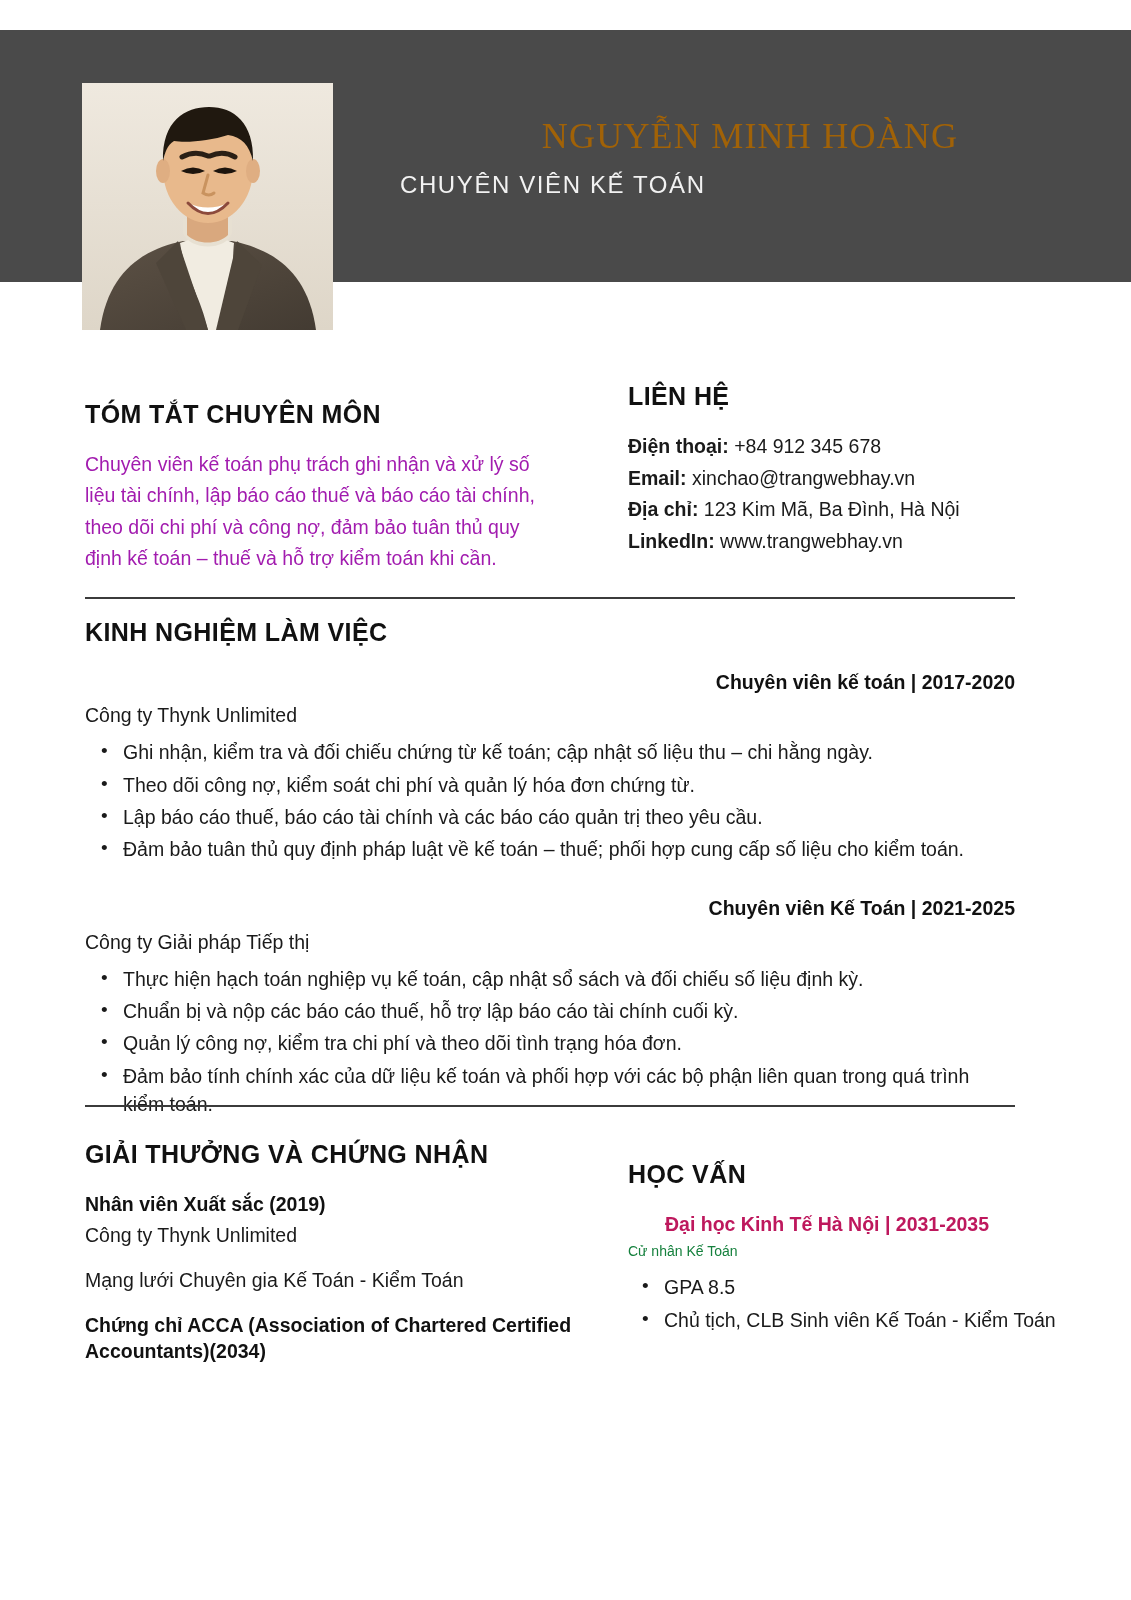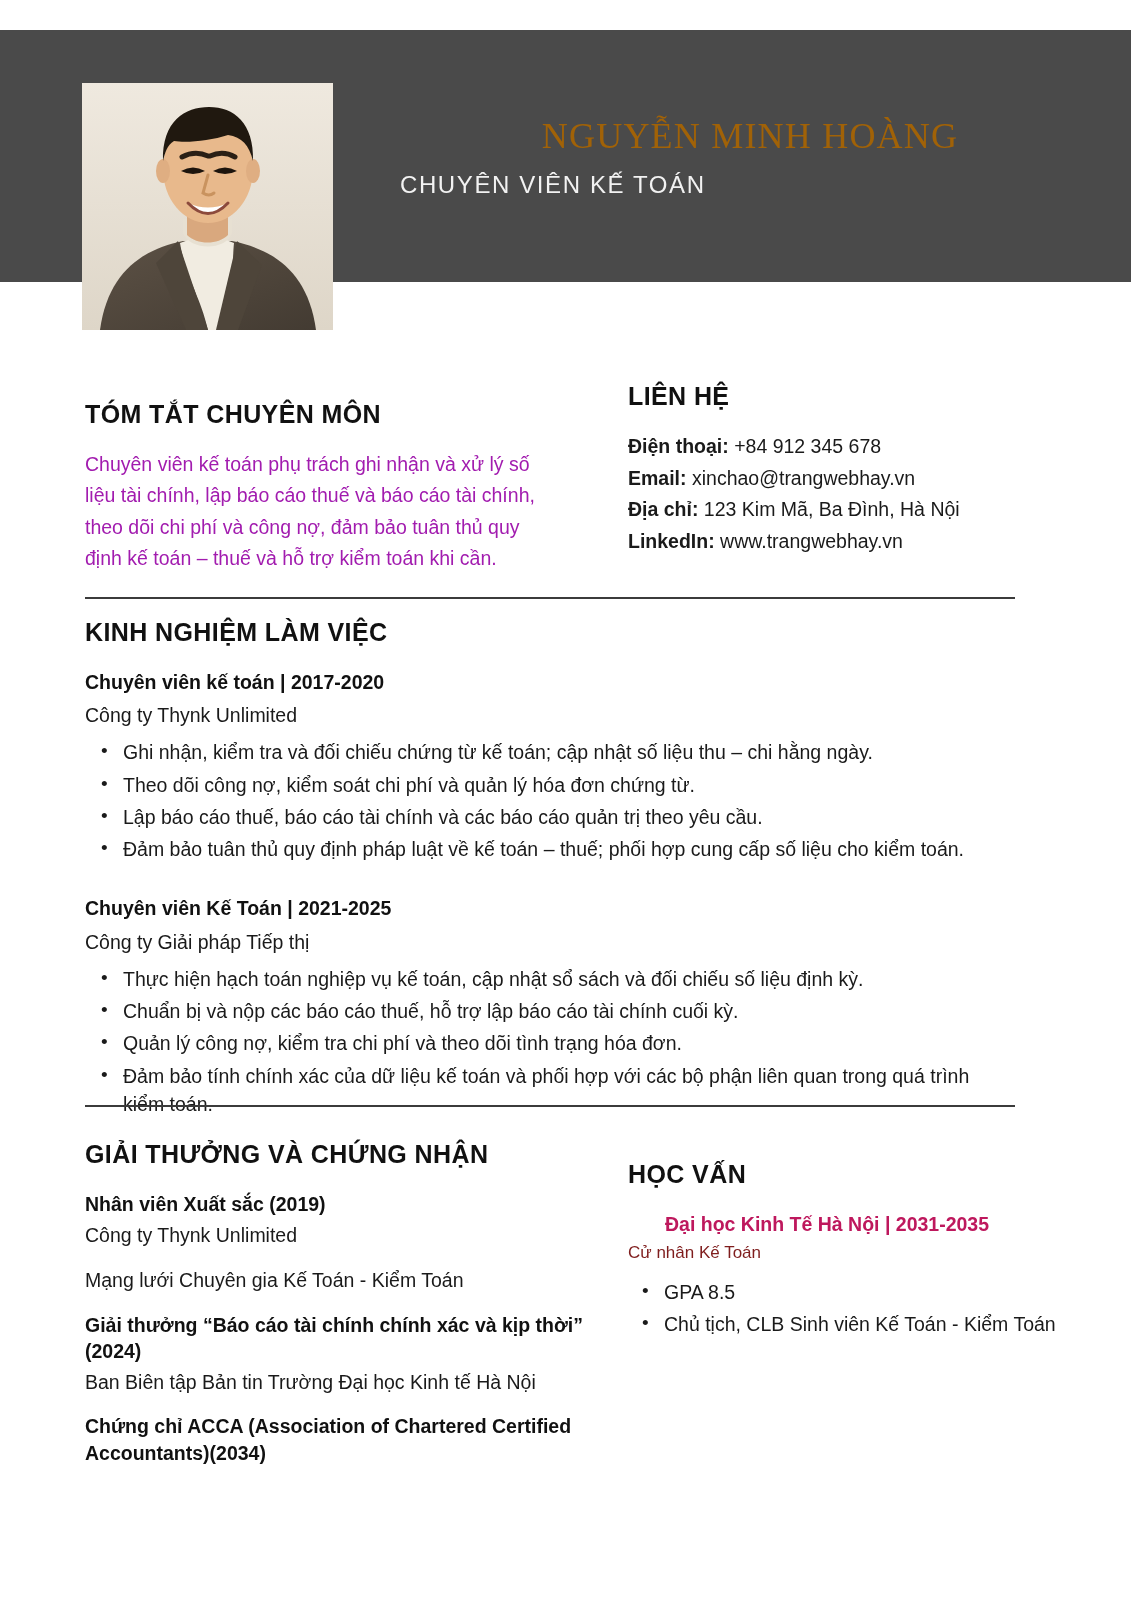--- a/index.html
+++ b/index.html
@@ -130,20 +130,21 @@
     width: 930px;
   }
   .exp-block > .sec-heading { margin-bottom: 22px; }
 
   .job-title {
     font-family: "Liberation Sans", sans-serif;
     font-weight: 700;
     font-size: 19.5px;
     color: #111111;
     line-height: 1.4;
+    text-align: right;
   }
   .job-company {
     font-size: 19.5px;
     color: #1a1a1a;
     line-height: 1.5;
     margin-top: 5px;
   }
   ul.bullets {
     margin: 8px 0 0 0;
     padding-left: 38px;
@@ -198,22 +199,22 @@
   }
   .edu-block > .sec-heading { margin-bottom: 22px; }
   .edu-title {
     font-weight: 700;
     font-size: 19.5px;
     color: #be185d;
     line-height: 1.35;
     margin-left: 37px;
   }
   .edu-sub {
-    font-size: 17px;
-    color: #7f1d1d;
+    font-size: 14px;
+    color: #15803d;
     line-height: 1.45;
     margin-top: 4px;
   }
   .edu-block ul.bullets { padding-left: 36px; margin-top: 12px; }
 </style>
 </head>
 <body>
 
 <div class="page">
 
@@ -329,24 +330,20 @@
     <div class="sec-heading">GIẢI THƯỞNG VÀ CHỨNG NHẬN</div>
 
     <div class="award-item">
       <div class="award-title">Nhân viên Xuất sắc (2019)</div>
       <div class="award-sub">Công ty Thynk Unlimited</div>
     </div>
     <div class="award-item">
       <div class="award-sub">Mạng lưới Chuyên gia Kế Toán - Kiểm Toán</div>
     </div>
     <div class="award-item">
-      <div class="award-title">Giải thưởng “Báo cáo tài chính chính xác và kịp thời” (2024)</div>
-      <div class="award-sub">Ban Biên tập Bản tin Trường Đại học Kinh tế Hà Nội</div>
-    </div>
-    <div class="award-item">
       <div class="award-title">Chứng chỉ ACCA (Association of Chartered Certified Accountants)(2034)</div>
     </div>
   </div>
 
   <div class="edu-block">
     <div class="sec-heading">HỌC VẤN</div>
     <div class="edu-title">Đại học Kinh Tế Hà Nội | 2031-2035</div>
     <div class="edu-sub">Cử nhân Kế Toán</div>
     <ul class="bullets">
       <li>GPA 8.5</li>

